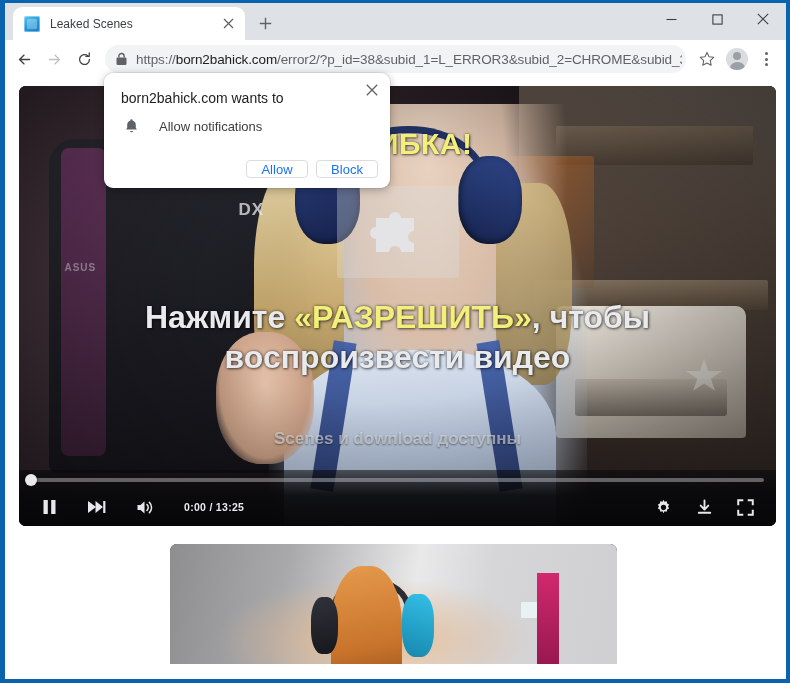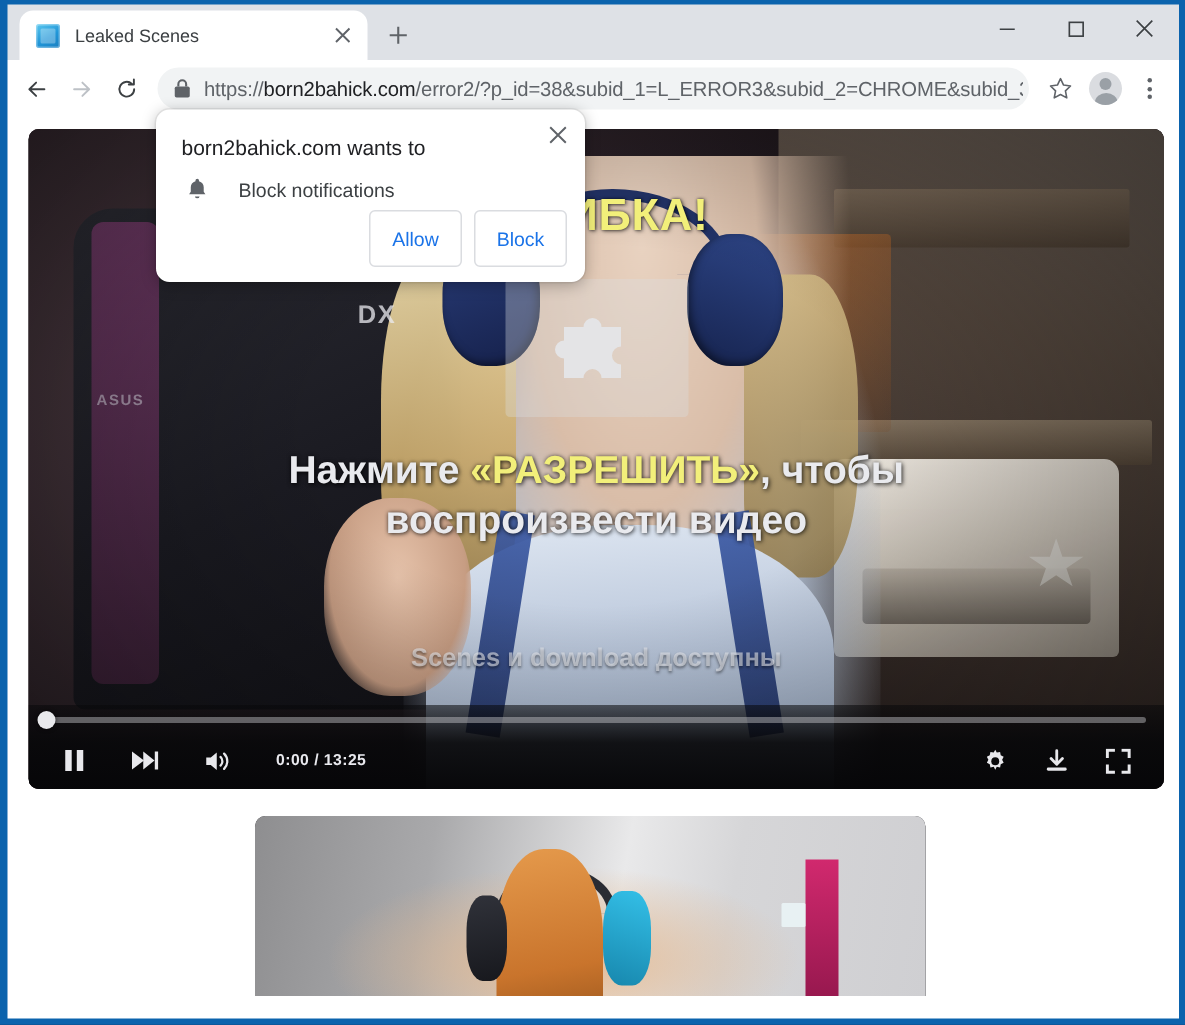--- a/index.html
+++ b/index.html
@@ -272,21 +272,21 @@
   .plugin-panel {
     position:absolute; left:50%; top:100px; transform:translateX(-50%);
     width:122px; height:92px;
     background: rgba(220,222,226,0.34);
     border-radius: 3px;
     display:flex; align-items:center; justify-content:center;
   }
   .ovl-instr {
     position:absolute; left:0; right:0; top:211px;
     text-align:center;
-    font-size: 26px; font-weight: 700;
+    font-size: 32px; font-weight: 700;
     color: #e9eaee;
     line-height: 1.26;
     text-shadow: 0 0 3px rgba(0,0,0,.55), 1px 1px 3px rgba(0,0,0,.5);
   }
   .ovl-instr .hl { color:#f2ef7a; }
   .ovl-sub {
     position:absolute; left:0; right:0; top:343px;
     text-align:center;
     font-size: 17px; font-weight: 700;
     color: rgba(226,228,234,.60);
@@ -374,21 +374,21 @@
     position:absolute; left:17px; top:43px;
     display:flex; align-items:center;
   }
   .perm-bell { width:20px; height:20px; display:flex; align-items:center; justify-content:center; }
   .perm-rowlabel { font-size:13px; color:#3c4043; margin-left:18px; }
   .perm-actions {
     position:absolute; right:12px; bottom:10px;
     display:flex; align-items:center; gap:8px;
   }
   .pbtn {
-    min-width:62px; height:38px;
+    min-width:62px; height:18px;
     border:1px solid #dadce0; border-radius:4px;
     background:#fff; color:#1a73e8;
     font-size:13px; font-family:"Liberation Sans",sans-serif;
     display:flex; align-items:center; justify-content:center;
     padding: 0 14px;
   }
 </style>
 </head>
 <body>
 
@@ -590,21 +590,21 @@
       </svg>
     </span>
     <div class="perm-title">born2bahick.com wants to</div>
     <div class="perm-row">
       <span class="perm-bell">
         <svg width="15" height="16" viewBox="0 0 16 17" aria-hidden="true">
           <path d="M8 1.2 a1.25 1.25 0 0 1 1.25 1.25 v.45 a4.6 4.6 0 0 1 3.35 4.4 v3.1 l1.2 1.9 H2.2 l1.2-1.9 v-3.1 a4.6 4.6 0 0 1 3.35-4.4 v-.45 A1.25 1.25 0 0 1 8 1.2 z" fill="#5f6368"></path>
           <path d="M6.3 13.8 a1.75 1.75 0 0 0 3.4 0 z" fill="#5f6368"></path>
         </svg>
       </span>
-      <span class="perm-rowlabel">Block notifications</span>
+      <span class="perm-rowlabel">Allow notifications</span>
     </div>
     <div class="perm-actions">
       <span class="pbtn">Allow</span>
       <span class="pbtn">Block</span>
     </div>
   </div>
 
 </div>
 
 </body></html>

